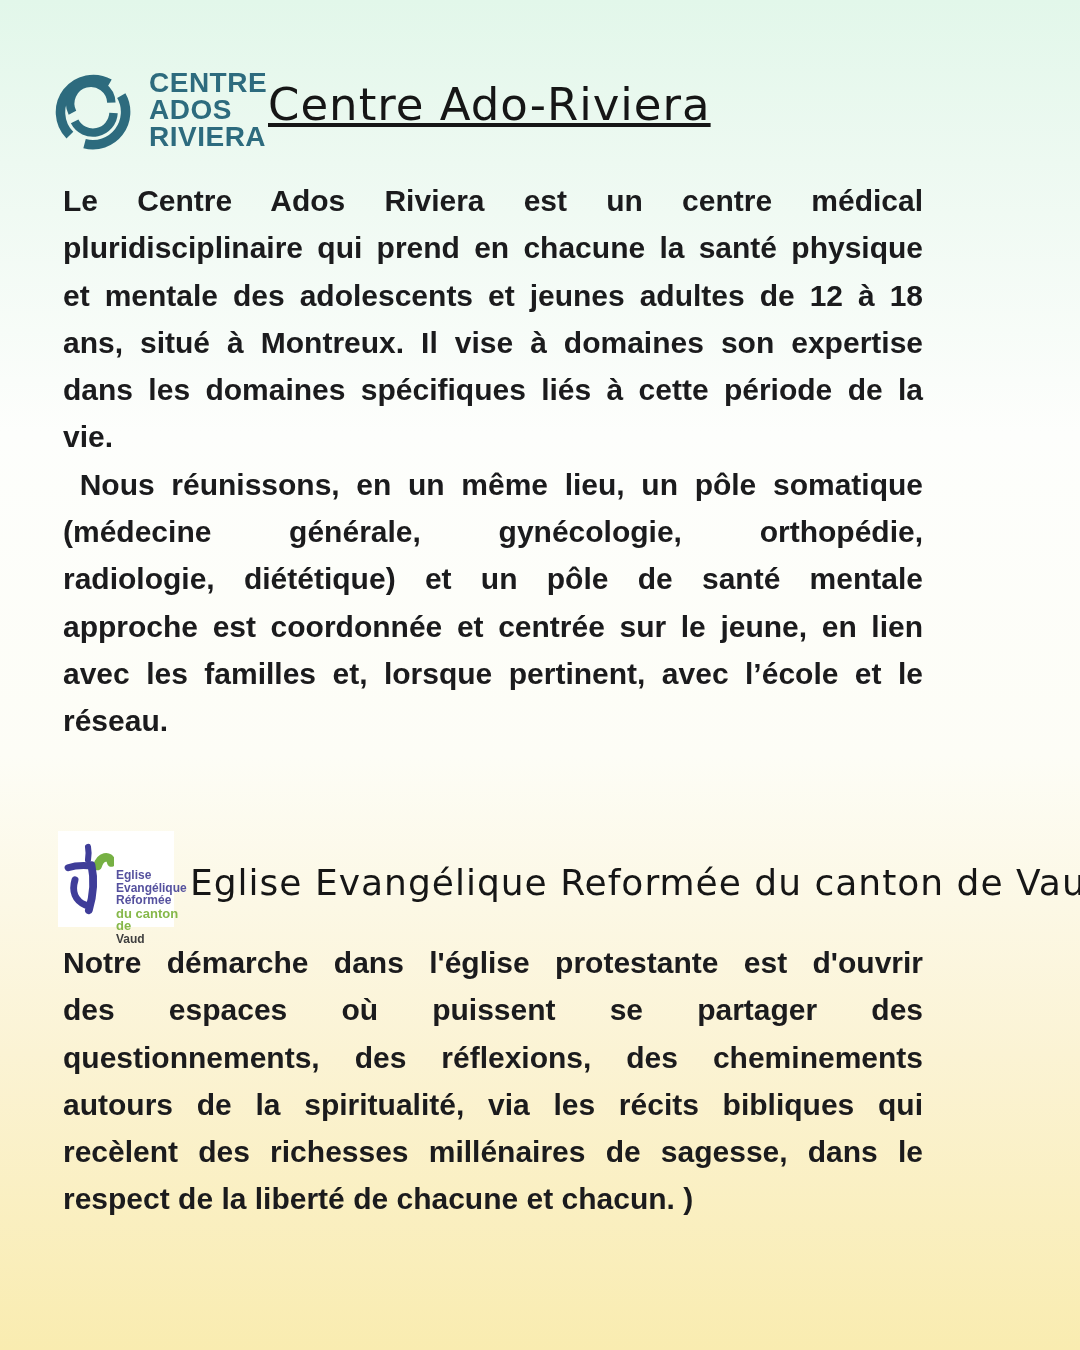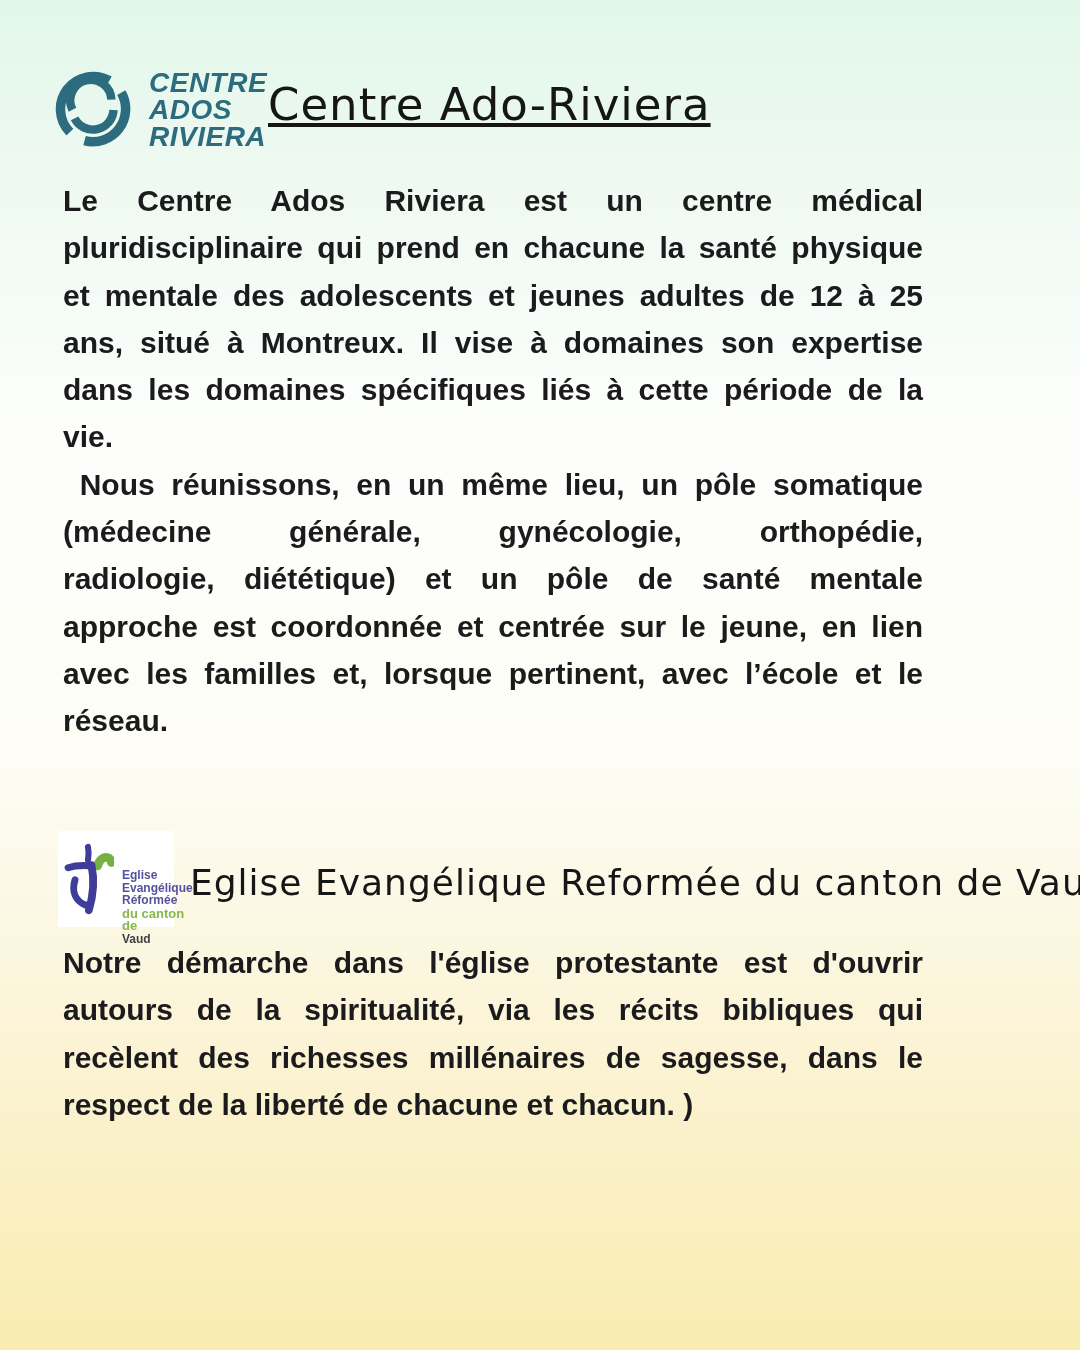--- a/index.html
+++ b/index.html
@@ -23,21 +23,21 @@
     position:absolute;
     font-family:cursive, "DejaVu Sans", sans-serif;
     color:#161616;
     white-space:nowrap;
     letter-spacing:1px;
   }
   .title1 { left:268px; top:78px;  font-size:45px;text-decoration:underline; }
   .title2 { left:190px; top:862px; font-size:36px; }
 
   
-  .logo1 { position:absolute; left:55px; top:68px; display:flex; align-items:center;font-style:italic; }
+  .logo1 { position:absolute; left:55px; top:68px; display:flex; align-items:flex-end; }
   .logo1-icon { width:76px; height:76px; flex:0 0 auto; }
   .logo1-text {
     margin-left:18px; margin-top:1px;
     font-weight:bold; font-size:28px; line-height:27px;
     letter-spacing:0.5px; color:var(--teal);
   }
 
   
   .para {
     position:absolute; left:55px; width:868px;
@@ -51,21 +51,21 @@
 
   
   .logo2 {
     position:absolute; left:58px; top:831px;
     width:116px; height:96px;
     background:#ffffff;
     display:flex; align-items:flex-start;
     box-sizing:border-box; padding:5px 2px 4px 4px;
   }
   .logo2-icon { width:52px; height:86px; flex:0 0 auto; }
-  .logo2-text { margin-left:8px; margin-top:33px; line-height:12.5px; }
+  .logo2-text { margin-left:2px; margin-top:33px; line-height:12.5px; }
   .eerv-blue-line  { font-size:12px; font-weight:bold; color:var(--eerv_text_blue); }
   .eerv-small-line { font-size:13px; font-weight:bold; color:#86b84a; margin-top:1px; }
   .eerv-vaud-line  { font-size:12px; font-weight:bold; color:#404040; }
 </style>
 </head>
 <body>
 
 <div class="page">
 
   <div class="logo1">
@@ -83,21 +83,21 @@
       <div>RIVIERA</div>
     </div>
   </div>
 
   <div class="script-title title1">Centre Ado-Riviera</div>
 
   <div class="para para1">
     <div>
         <div class="tline">Le Centre Ados Riviera est un centre médical</div>
         <div class="tline">pluridisciplinaire qui prend en chacune la santé physique</div>
-        <div class="tline">et mentale des adolescents et jeunes adultes de 12 à 25</div>
+        <div class="tline">et mentale des adolescents et jeunes adultes de 12 à 18</div>
         <div class="tline">ans, situé à Montreux. Il vise à domaines son expertise</div>
         <div class="tline">dans les domaines spécifiques liés à cette période de la</div>
         <div class="tline tlast">vie.</div>
       </div>
     <div>
         <div class="tline">&nbsp;Nous réunissons, en un même lieu, un pôle somatique</div>
         <div class="tline">(médecine générale, gynécologie, orthopédie,</div>
         <div class="tline">radiologie, diététique) et un pôle de santé mentale</div>
         <div class="tline">approche est coordonnée et centrée sur le jeune, en lien</div>
         <div class="tline">avec les familles et, lorsque pertinent, avec l’école et le</div>
@@ -122,19 +122,21 @@
       <div class="eerv-small-line">du canton de</div>
       <div class="eerv-vaud-line">Vaud</div>
     </div>
   </div>
 
   <div class="script-title title2">Eglise Evangélique Reformée du canton de Vaud</div>
 
   <div class="para para2">
     <div>
         <div class="tline">Notre démarche dans l'église protestante est d'ouvrir</div>
+        <div class="tline">des espaces où puissent se partager des</div>
+        <div class="tline">questionnements, des réflexions, des cheminements</div>
         <div class="tline">autours de la spiritualité, via les récits bibliques qui</div>
         <div class="tline">recèlent des richesses millénaires de sagesse, dans le</div>
         <div class="tline tlast">respect de la liberté de chacune et chacun. )</div>
       </div>
   </div>
 
 </div>
 
 </body></html>

